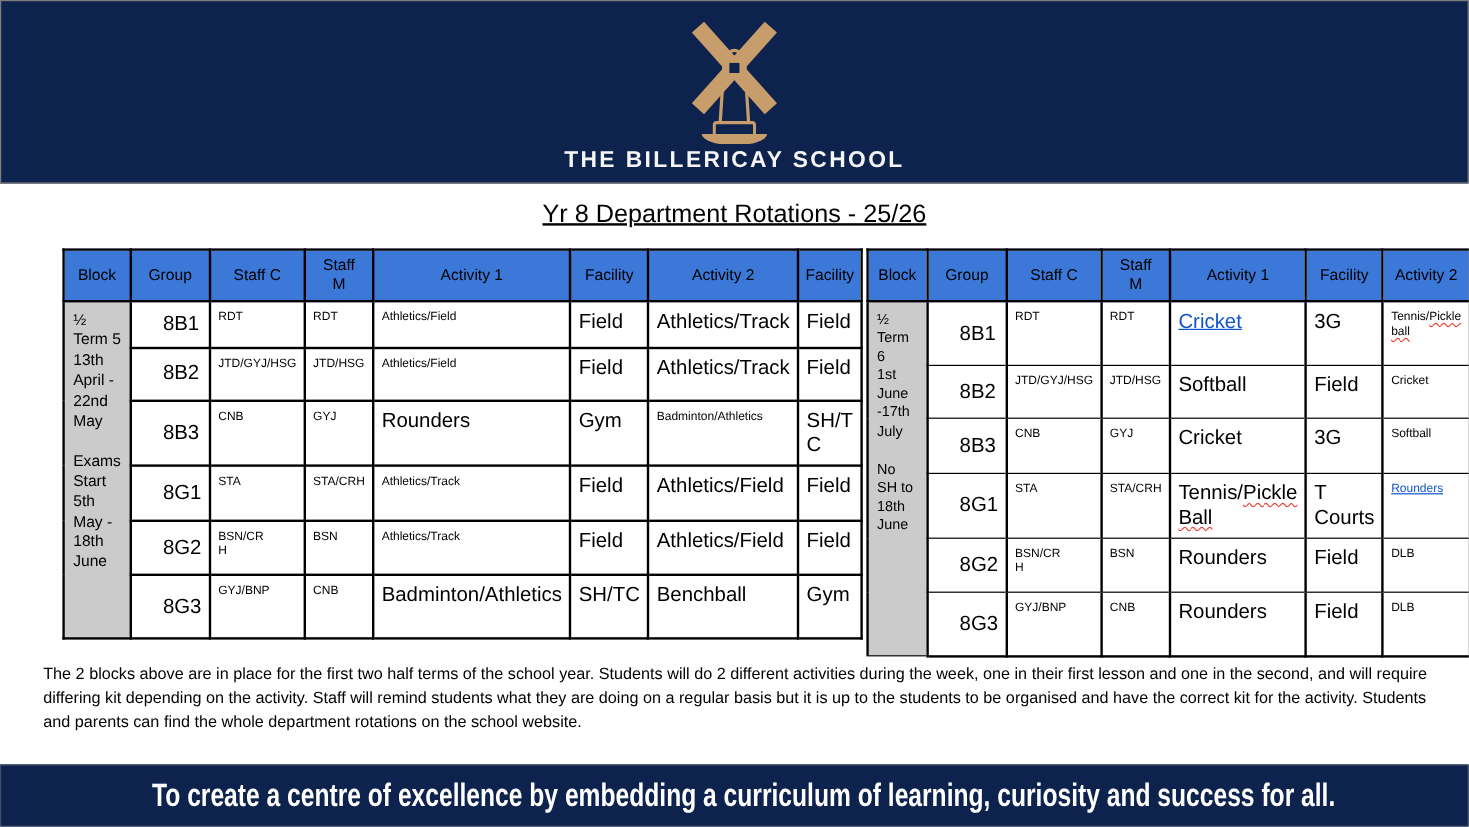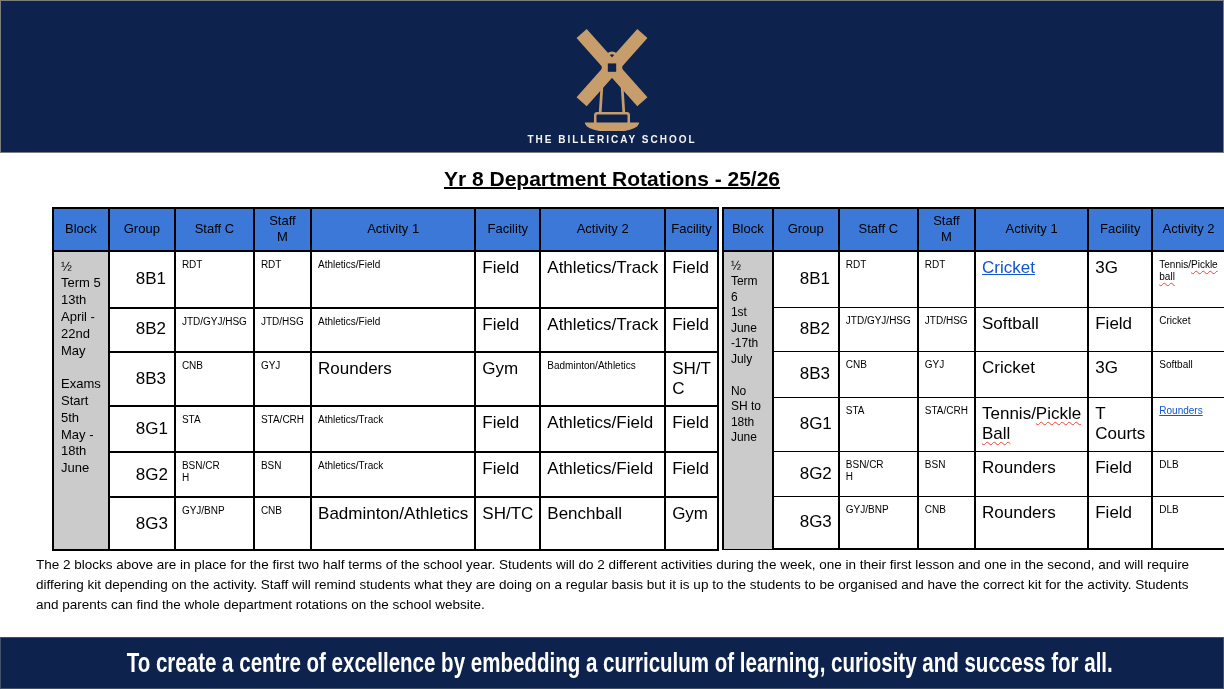--- a/index.html
+++ b/index.html
@@ -18,32 +18,32 @@
     width: 1224px; height: 153px;
     background: #0d224c;
     border: 1px solid #7d7d7d;
     display: flex; flex-direction: column;
     align-items: center; justify-content: flex-end;
     padding-bottom: 7px;
   }
   .logo-svg { display: block; margin-bottom: 3px; }
   .school-name {
     color: #f5f5f5;
-    font-size: 10px;
+    font-size: 19px;
     font-weight: bold;
     letter-spacing: 2px;
     white-space: nowrap;
   }
 
   
   .page-title {
     margin-top: 14px;
     text-align: center;
     font-size: 21px;
-    font-weight: bold;
+    font-weight: normal;
     text-decoration: underline;
     text-decoration-thickness: 2px;
   }
 
   
   .tables-row {
     display: flex;
     gap: 3px;
     margin: 16px 0 0 52px;
     align-items: flex-start;
@@ -63,21 +63,21 @@
     text-align: center;
     vertical-align: middle;
     padding: 4px 8px;
     line-height: 1.25;
   }
   .rot-table th:nth-child(3), .rot-table th:nth-child(4) { padding: 4px 10px; }
   .rot-table th:nth-child(6), .rot-table th:nth-child(8) { padding: 4px 2px; }
   .tbl-left th:nth-child(2) { padding: 4px 9px; }
 
   .rot-table thead tr { height: 42px; }
-  .rot-table tbody tr:nth-child(1) { height: 57px; }
+  .rot-table tbody tr:nth-child(1) { height: 39px; }
   .rot-table tbody tr:nth-child(2) { height: 44px; }
   .rot-table tbody tr:nth-child(3) { height: 46px; }
   .rot-table tbody tr:nth-child(4) { height: 46px; }
   .rot-table tbody tr:nth-child(5) { height: 45px; }
   .rot-table tbody tr:nth-child(6) { height: 53px; }
 
   .rot-table td {
     vertical-align: top;
     text-align: left;
     padding: 6px 6px;

